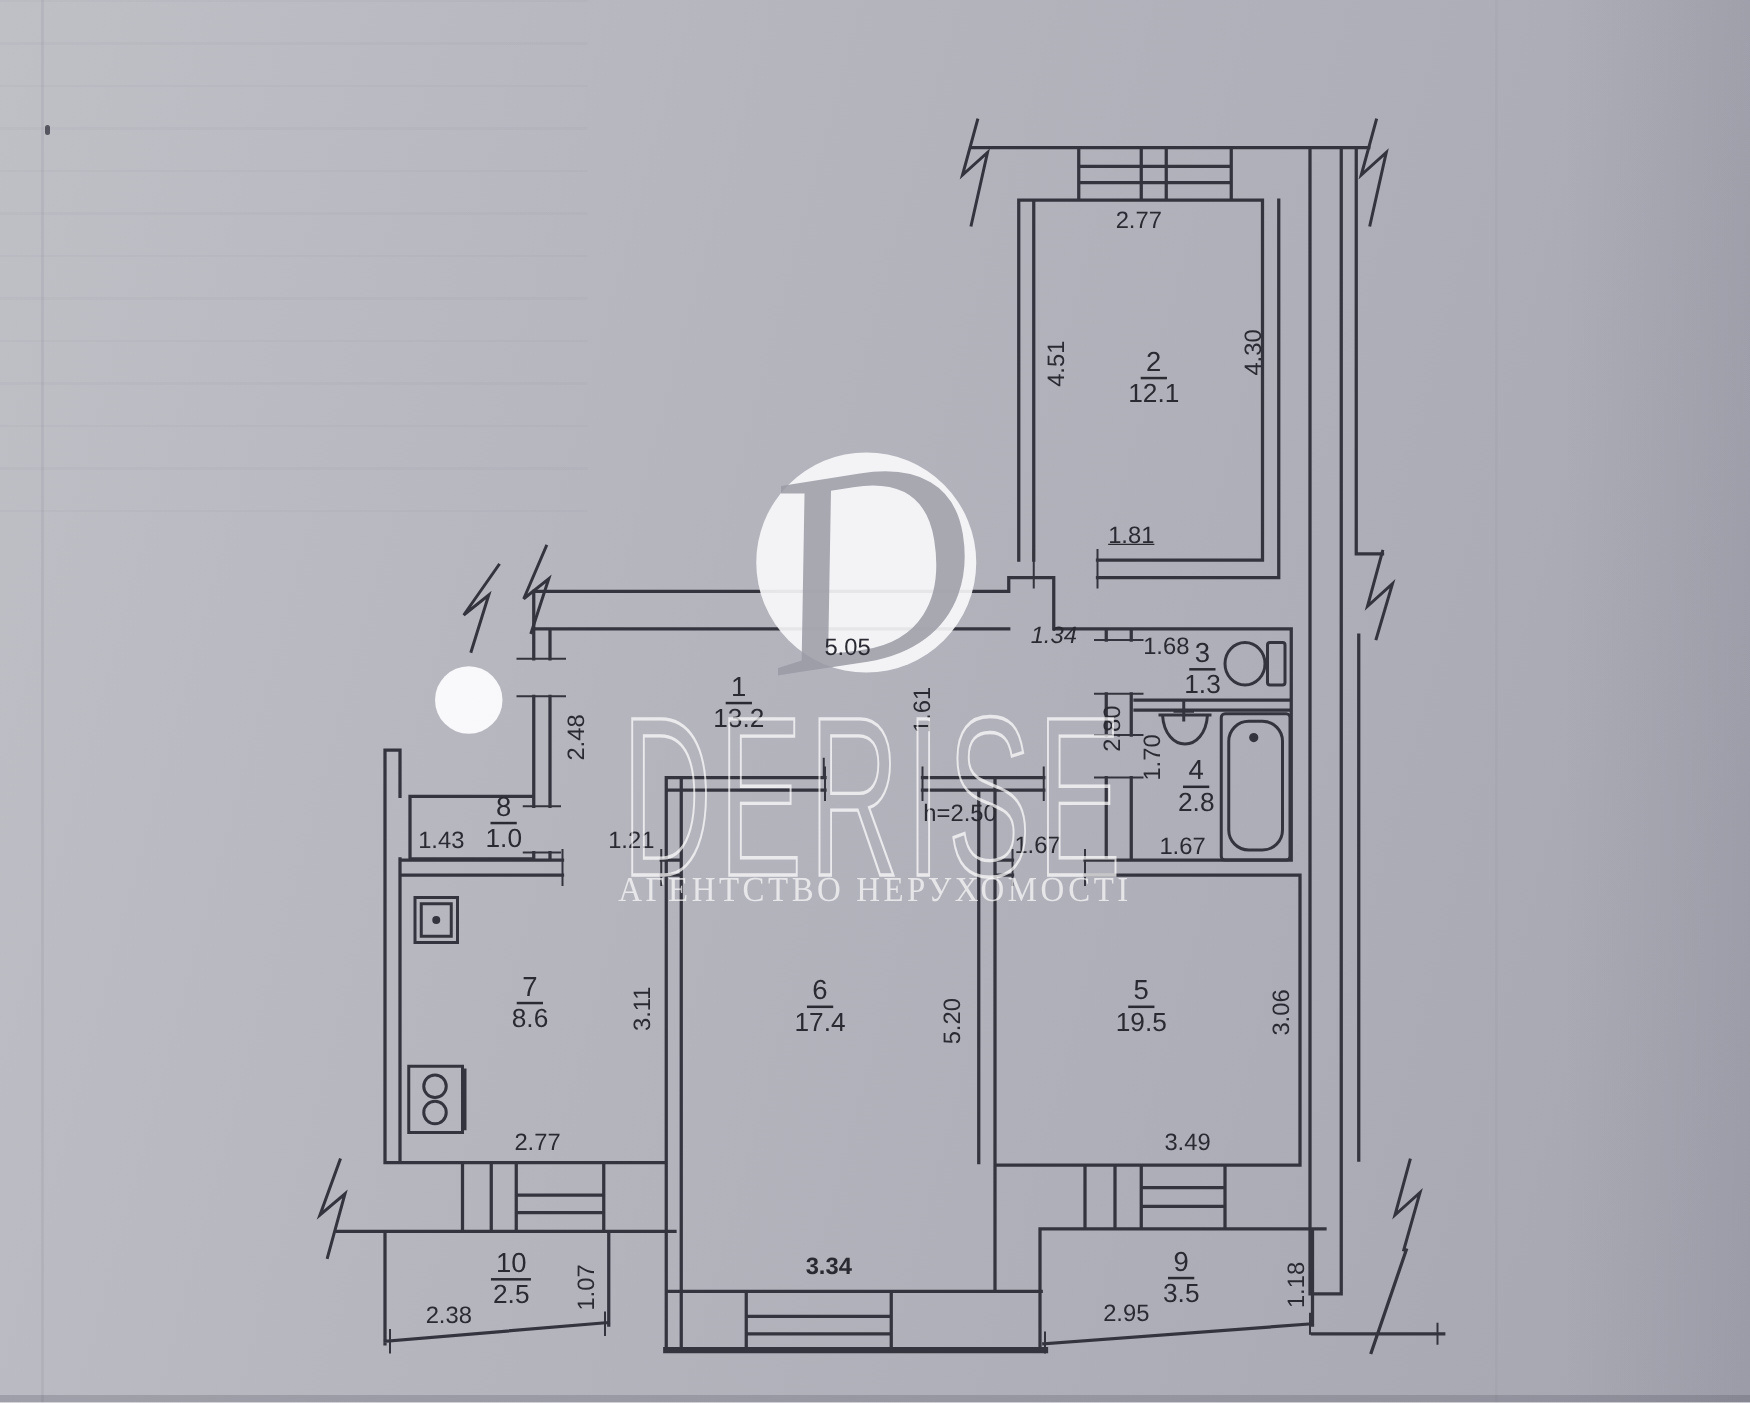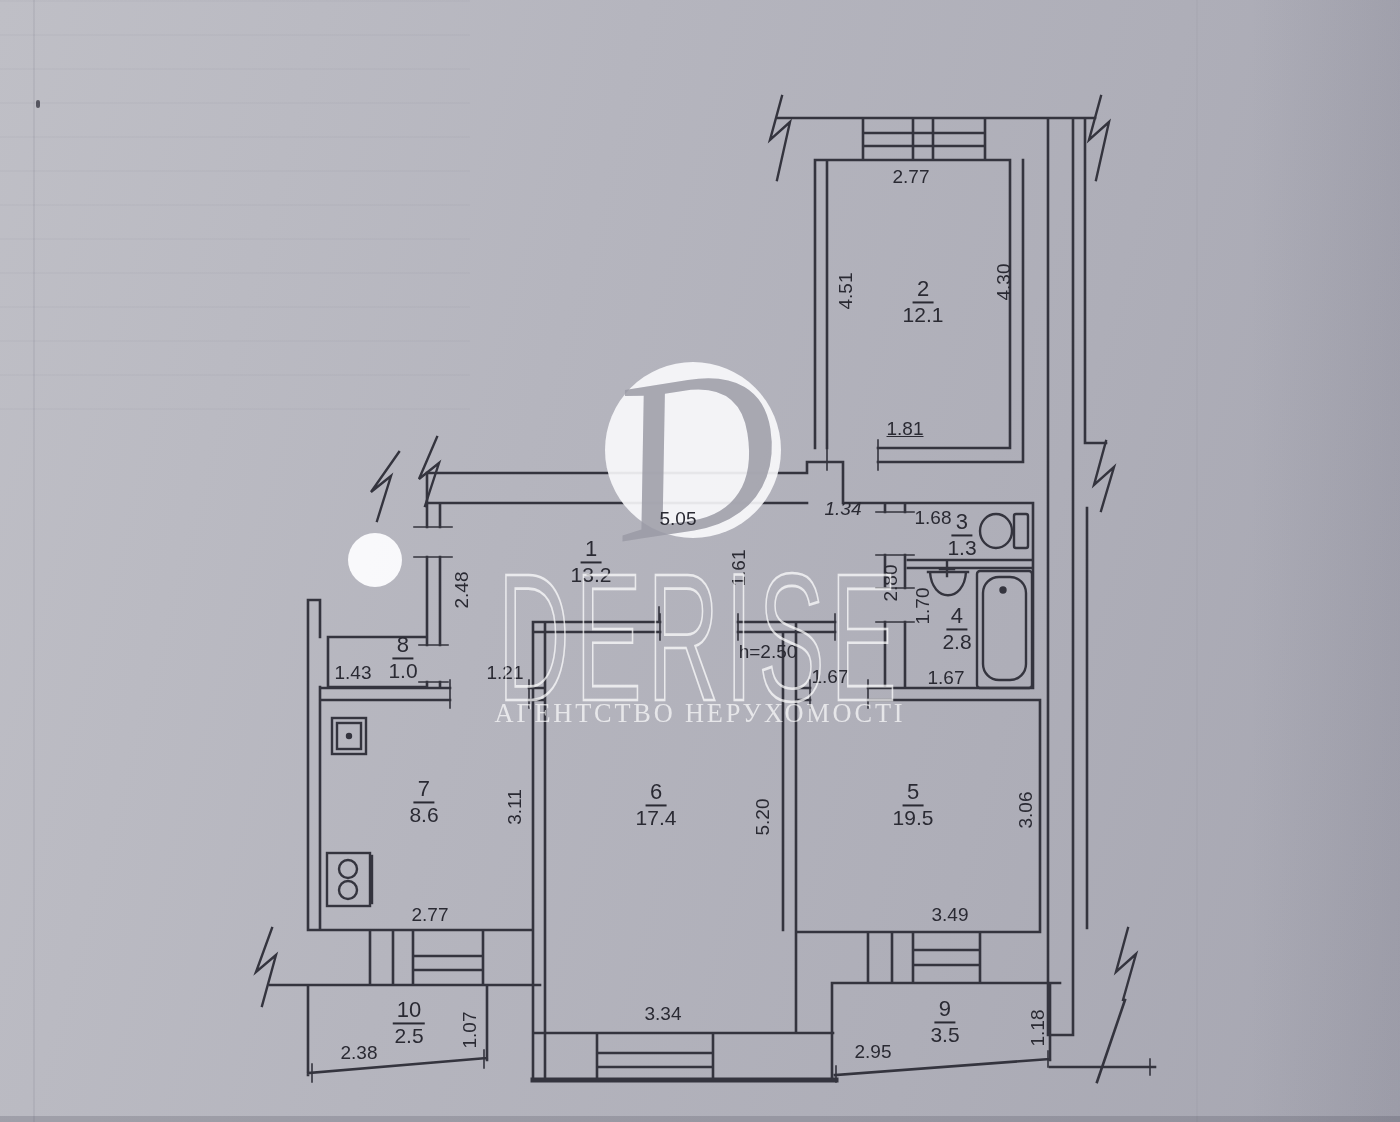--- a/index.html
+++ b/index.html
@@ -207,26 +207,26 @@
       <span class="dim-label rot" style="left: 891px; top: 583px;">2.80</span>
       <span class="dim-label rot" style="left: 923px; top: 606px;">1.70</span>
       <span class="dim-label" style="left: 830px; top: 677px;">1.67</span>
       <span class="dim-label" style="left: 946px; top: 678px;">1.67</span>
       <span class="dim-label" style="left: 768px; top: 652px;">h=2.50</span>
       <span class="dim-label" style="left: 505px; top: 673px;">1.21</span>
       <span class="dim-label" style="left: 353px; top: 673px;">1.43</span>
       <span class="dim-label rot" style="left: 515px; top: 807px;">3.11</span>
       <span class="dim-label" style="left: 430px; top: 915px;">2.77</span>
       <span class="dim-label rot" style="left: 763px; top: 817px;">5.20</span>
-      <span class="dim-label" style="left: 663px; top: 1014px;">3.34</span>
+      <span class="dim-label" style="left: 663px; top: 1014px; font-weight: bold;">3.34</span>
       <span class="dim-label rot" style="left: 1026px; top: 810px;">3.06</span>
       <span class="dim-label" style="left: 933px; top: 915px; margin-left: 17px;">3.49</span>
       <span class="dim-label" style="left: 359px; top: 1053px; text-align: right;">2.38</span>
       <span class="dim-label rot" style="left: 470px; top: 1030px;">1.07</span>
-      <span class="dim-label" style="left: 873px; top: 1052px; text-align: center;">2.95</span>
+      <span class="dim-label" style="left: 901px; top: 1052px; text-align: center;">2.95</span>
       <span class="dim-label rot" style="left: 1038px; top: 1028px;">1.18</span>
     </div>
 
   <svg class="wm-text" width="1400" height="1122" viewBox="0 0 1400 1122">
     <g transform="translate(700,700) scale(0.56,1.02) translate(-700,-700)">
       <text x="700" y="700" text-anchor="middle" font-family="Liberation Sans, sans-serif" font-size="178" letter-spacing="10" fill="none" stroke="rgba(255,255,255,0.72)" stroke-width="2.6">DERISE</text>
     </g>
   </svg>
   <div class="wm-sub">АГЕНТСТВО НЕРУХОМОСТІ</div>
 

